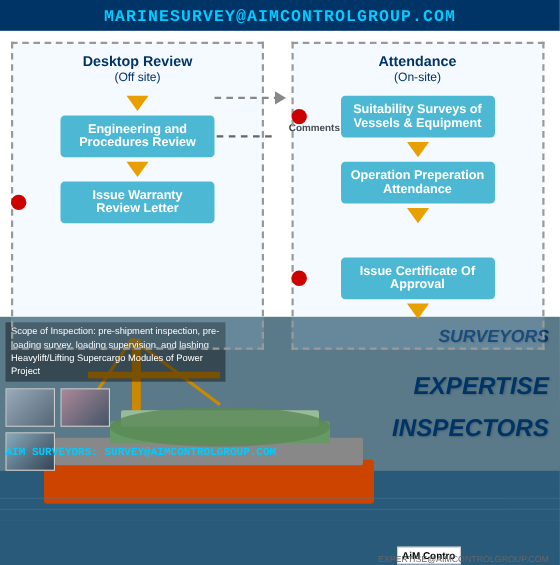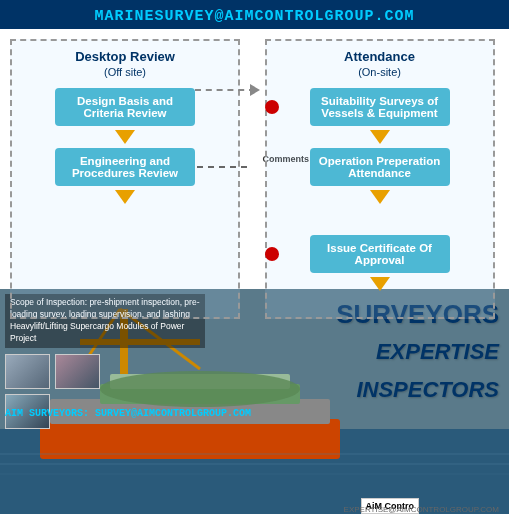--- a/index.html
+++ b/index.html
@@ -188,23 +188,24 @@
       font-weight: bold;
       color: #00ccff;
       font-family: 'Courier New', monospace;
       z-index: 5;
     }
 
     #surveyors-label {
       position: absolute;
       top: 10px;
       right: 10px;
-      font-size: 26px;
+      font-size: 16px;
       font-weight: 900;
       color: #003366;
+      font-style: italic;
       z-index: 5;
       text-shadow: 1px 1px 2px rgba(0,0,0,0.2);
     }
 
     #expertise-label {
       position: absolute;
       top: 50px;
       right: 10px;
       font-size: 22px;
       font-weight: 900;
@@ -308,33 +309,36 @@
   <span>MARINESURVEY@AIMCONTROLGROUP.COM</span>
 </div>
 
 <div id="main">
 
   <div id="left-panel">
     <div id="desktop-review-box">
       <div class="section-title">Desktop Review</div>
       <div class="section-subtitle">(Off site)</div>
 
-      <div class="flow-box">
-        <span>Design Basis and Criteria Review</span>
-      </div>
       <div class="arrow-down"></div>
 
       <div class="flow-box" style="position:relative;">
         <span>Engineering and Procedures Review</span>
         <div class="arrow-right-dashed">
           <span class="comments-label">Comments</span>
         </div>
       </div>
       <div class="arrow-down"></div>
 
+      <div class="warranty-box" style="position:relative; display:flex; align-items:center; justify-content:center;">
+        <div class="badge-red"></div>
+        <div class="flow-box">
+          <span>Issue Warranty Review Letter</span>
+        </div>
+      </div>
     </div>
   </div>
 
   <div id="top-connector"></div>
   <div id="top-connector-arrow"></div>
 
   <div id="right-panel">
     <div id="attendance-box">
       <div class="section-title">Attendance</div>
       <div class="section-subtitle">(On-site)</div>

